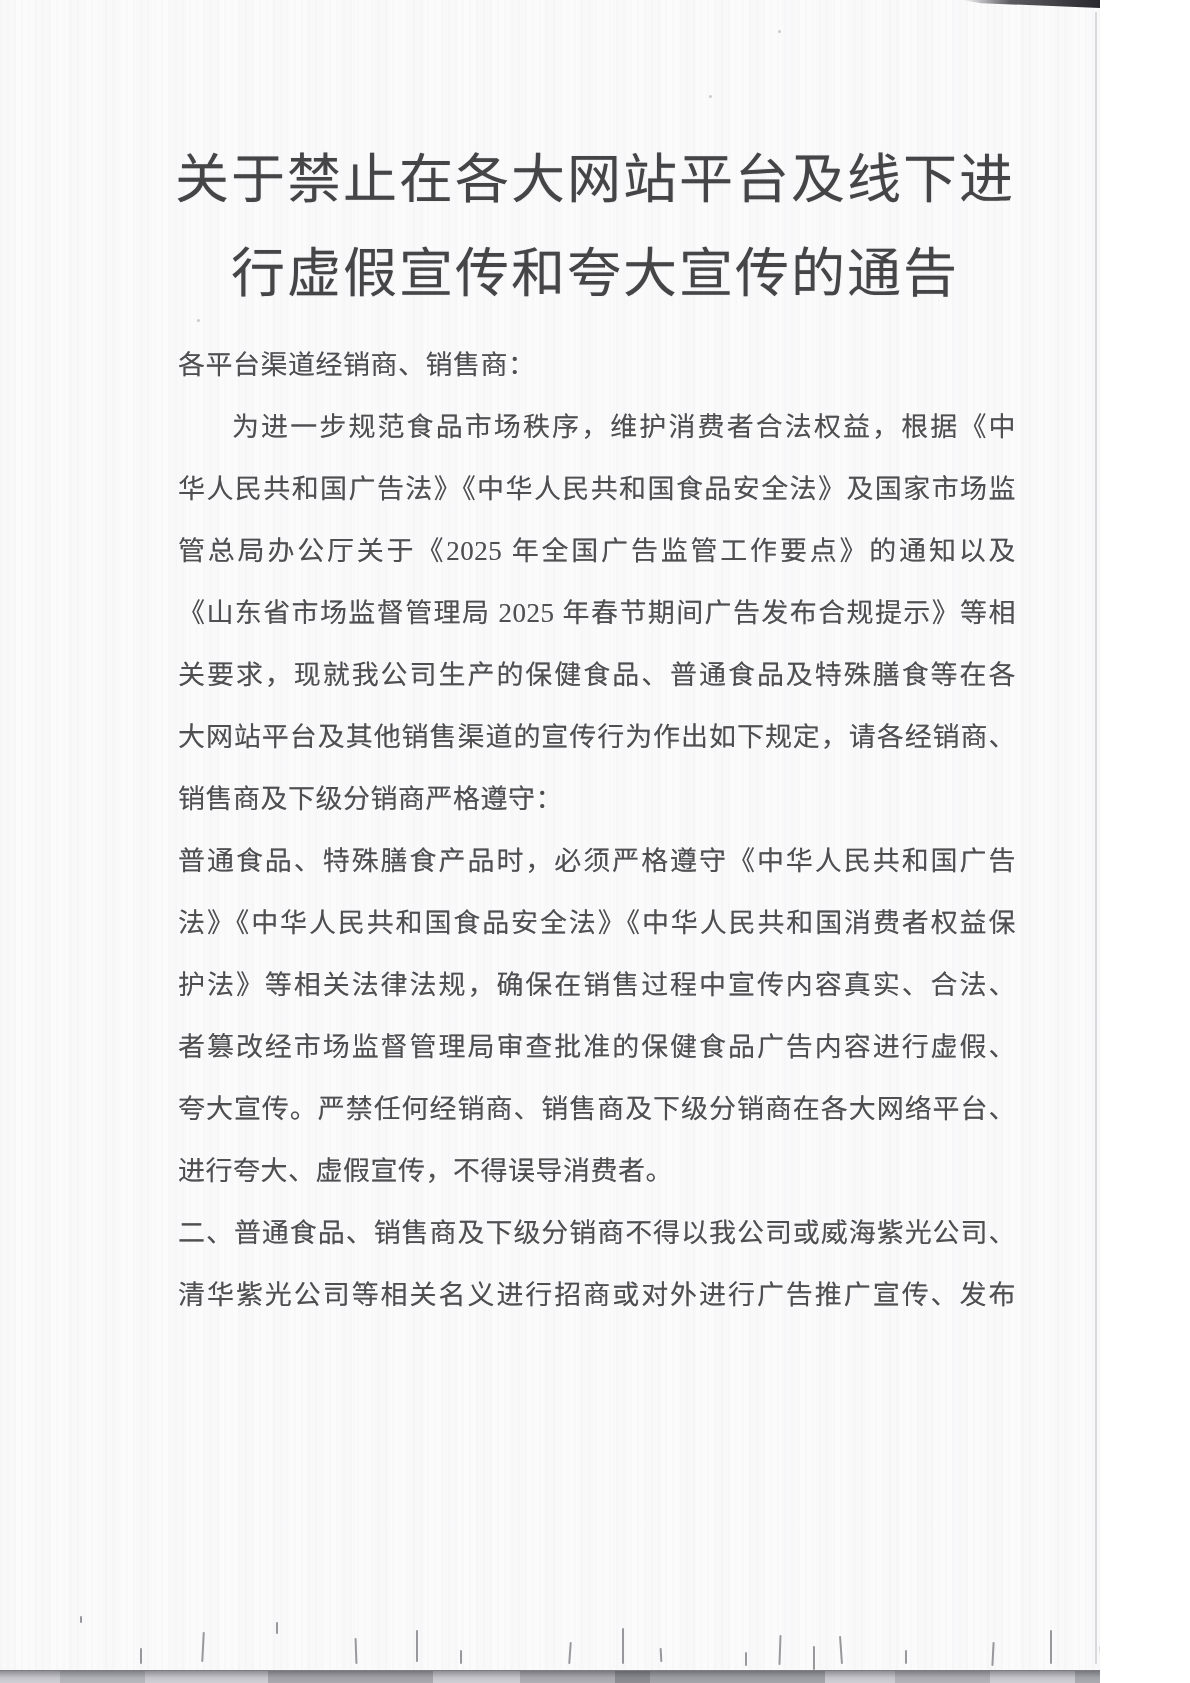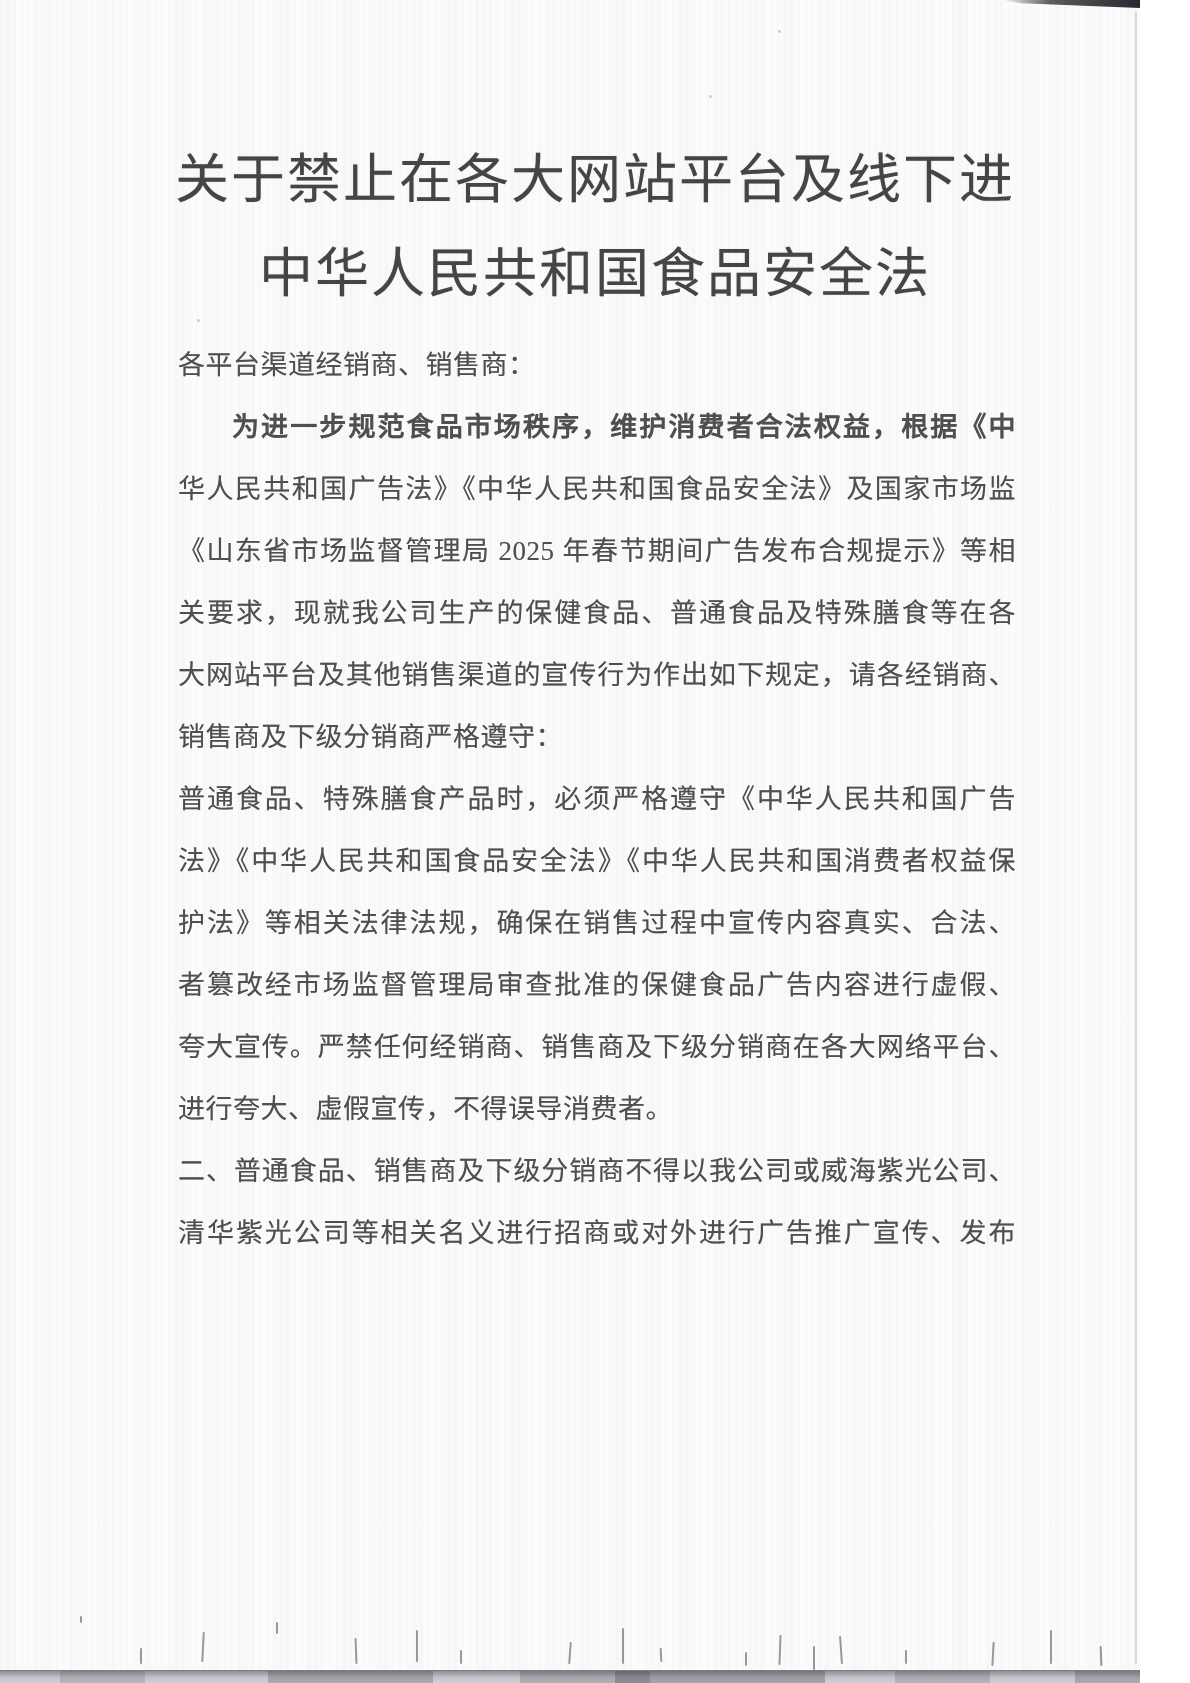--- a/index.html
+++ b/index.html
@@ -10,21 +10,20 @@
   .page {
     position: relative;
     width: 1100px;
     height: 1683px;
     overflow: hidden;
     background-color: #fbfbfc;
     background-image:
       repeating-linear-gradient(90deg, rgba(120,120,135,0.025) 0 2px, rgba(0,0,0,0) 2px 7px),
       repeating-linear-gradient(90deg, rgba(140,140,155,0.018) 0 16px, rgba(255,255,255,0.03) 16px 34px);
     font-family: "Liberation Serif", "DejaVu Serif", serif;
-    padding-left: 40px;
   }
 
   
   .doc-title {
     position: absolute;
     top: 132px;
     left: 0;
     width: 1190px;
     text-align: center;
     font-family: "Liberation Sans", "DejaVu Sans", sans-serif;
@@ -57,21 +56,20 @@
     white-space: normal;
     text-align: justify;
     text-align-last: justify;
   }
   .line.plain {
     text-align: center;
     text-align-last: left;
   }
   .line.indent {
     text-indent: 54px;
-    font-weight: bold;
   }
 
   
   .corner-wedge {
     position: absolute;
     top: 0;
     right: 0;
     width: 138px;
     height: 8px;
     background: linear-gradient(to right, rgba(40,40,46,0) 0%, rgba(38,38,44,0.75) 35%, #28282e 100%);
@@ -114,27 +112,28 @@
     border-radius: 50%;
   }
 </style>
 </head>
 <body>
 
 <div class="page">
 
   <div class="doc-title">
     <div>关于禁止在各大网站平台及线下进</div>
-    <div>中华人民共和国食品安全法</div>
+    <div>行虚假宣传和夸大宣传的通告</div>
   </div>
 
   <div class="doc-body">
     <div class="line plain">各平台渠道经销商、销售商：</div>
     <div class="line just indent">为进一步规范食品市场秩序，维护消费者合法权益，根据《中</div>
     <div class="line just">华人民共和国广告法》《中华人民共和国食品安全法》及国家市场监</div>
+    <div class="line just">管总局办公厅关于《2025 年全国广告监管工作要点》的通知以及</div>
     <div class="line just">《山东省市场监督管理局 2025 年春节期间广告发布合规提示》等相</div>
     <div class="line just">关要求，现就我公司生产的保健食品、普通食品及特殊膳食等在各</div>
     <div class="line just">大网站平台及其他销售渠道的宣传行为作出如下规定，请各经销商、</div>
     <div class="line plain">销售商及下级分销商严格遵守：</div>
     <div class="line just">普通食品、特殊膳食产品时，必须严格遵守《中华人民共和国广告</div>
     <div class="line just">法》《中华人民共和国食品安全法》《中华人民共和国消费者权益保</div>
     <div class="line just">护法》等相关法律法规，确保在销售过程中宣传内容真实、合法、</div>
     <div class="line just">者篡改经市场监督管理局审查批准的保健食品广告内容进行虚假、</div>
     <div class="line just">夸大宣传。严禁任何经销商、销售商及下级分销商在各大网络平台、</div>
     <div class="line plain">进行夸大、虚假宣传，不得误导消费者。</div>

